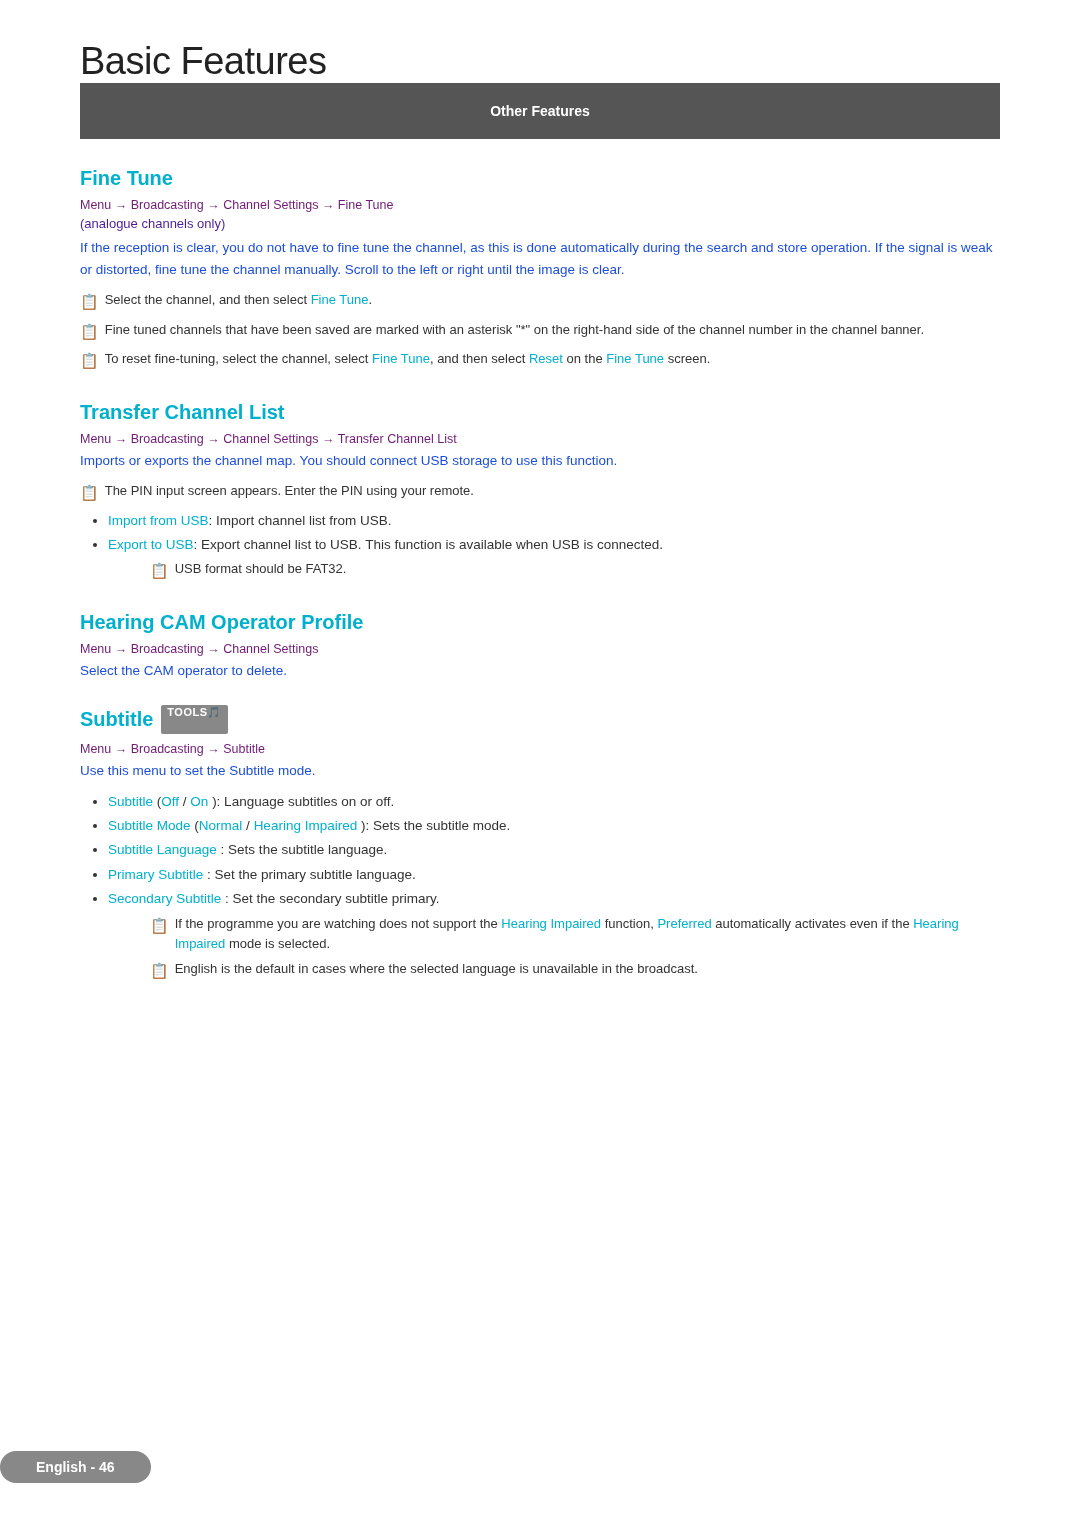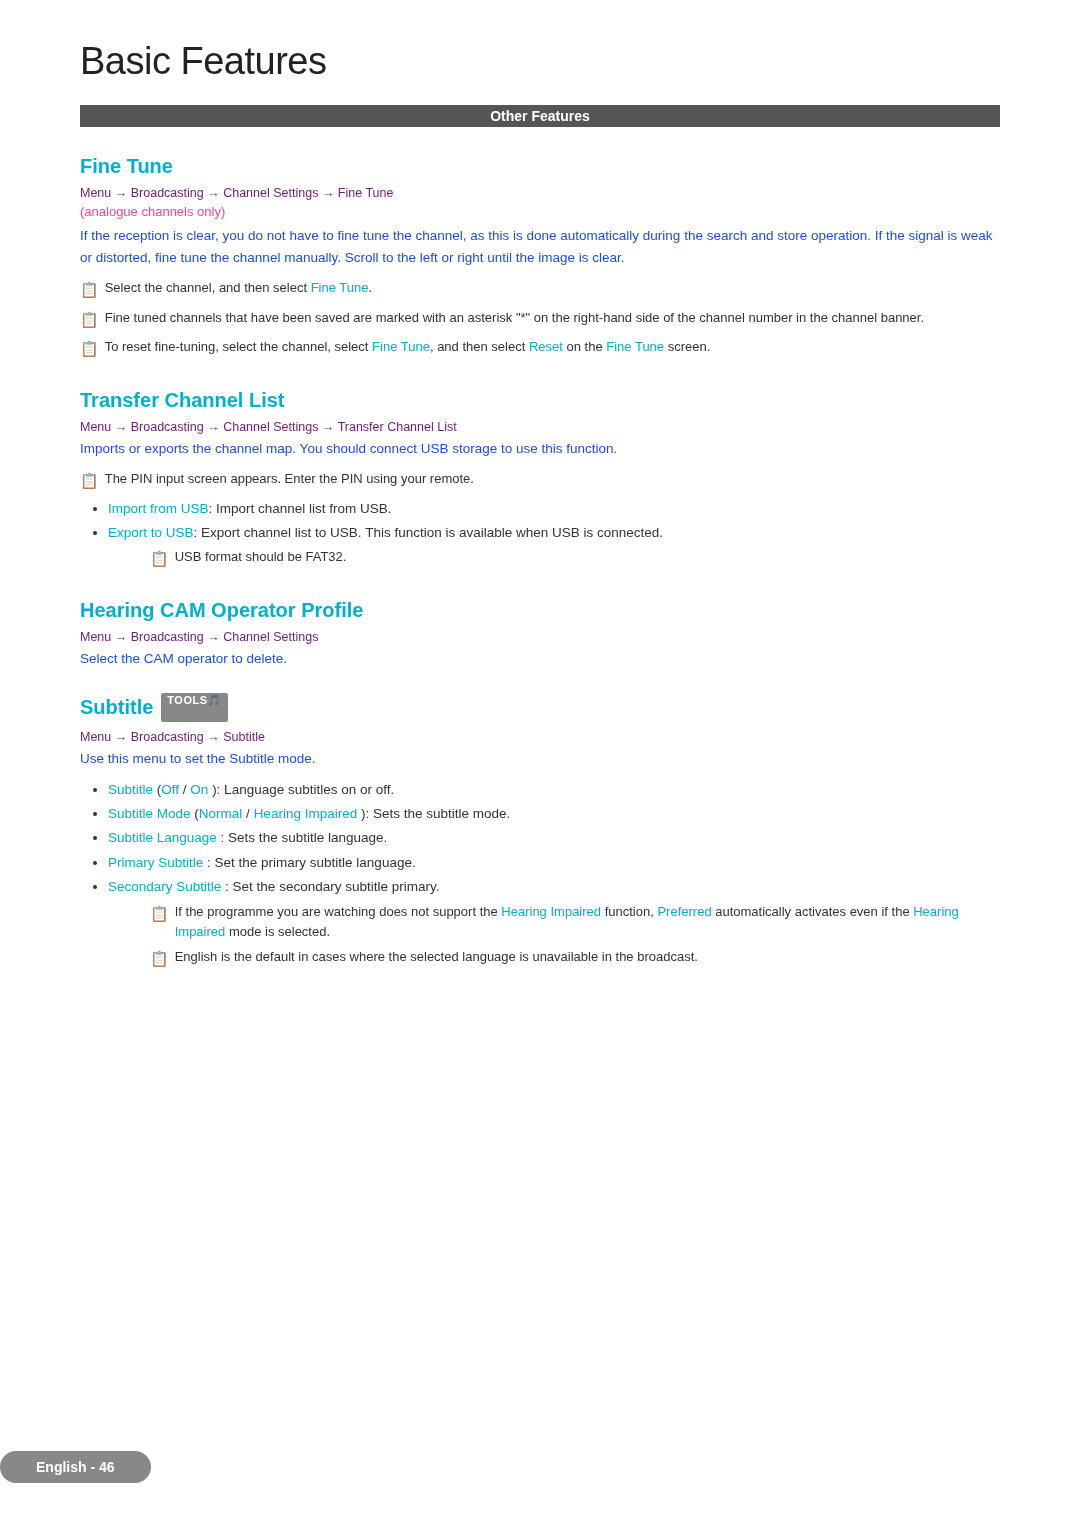--- a/index.html
+++ b/index.html
@@ -9,50 +9,49 @@
       font-size: 13.5px;
       color: #222;
       width: 1080px;
       min-height: 1519px;
       padding: 40px 80px 60px 80px;
     }
     .page-title {
       font-size: 38px;
       font-weight: 300;
       color: #222;
-      margin-bottom: 22px;
       letter-spacing: -0.5px;
     }
     .section-banner {
       background: #555;
       color: #fff;
       text-align: center;
       font-size: 14px;
       font-weight: bold;
-      padding: 3px 0;
+      padding: 20px 0;
       margin-bottom: 28px;
     }
     .section-heading {
       font-size: 20px;
       font-weight: bold;
       color: #00b0cc;
       margin-bottom: 8px;
       margin-top: 28px;
     }
     .breadcrumb {
       font-size: 12.5px;
       color: #00b0cc;
       margin-bottom: 4px;
     }
     .breadcrumb span {
       color: #701a75;
     }
     .sub-note {
       font-size: 13px;
-      color: #ec4899;
+      color: #4c1d95;
       margin-bottom: 6px;
     }
     .body-text {
       font-size: 13.5px;
       color: #1d4ed8;
       line-height: 1.6;
       margin-bottom: 10px;
     }
     .note-line {
       display: flex;

